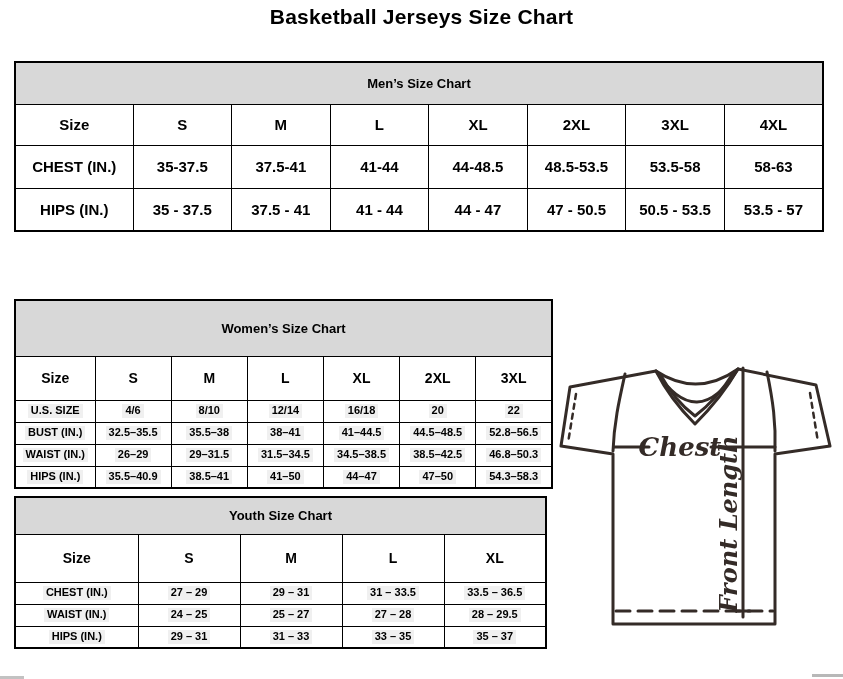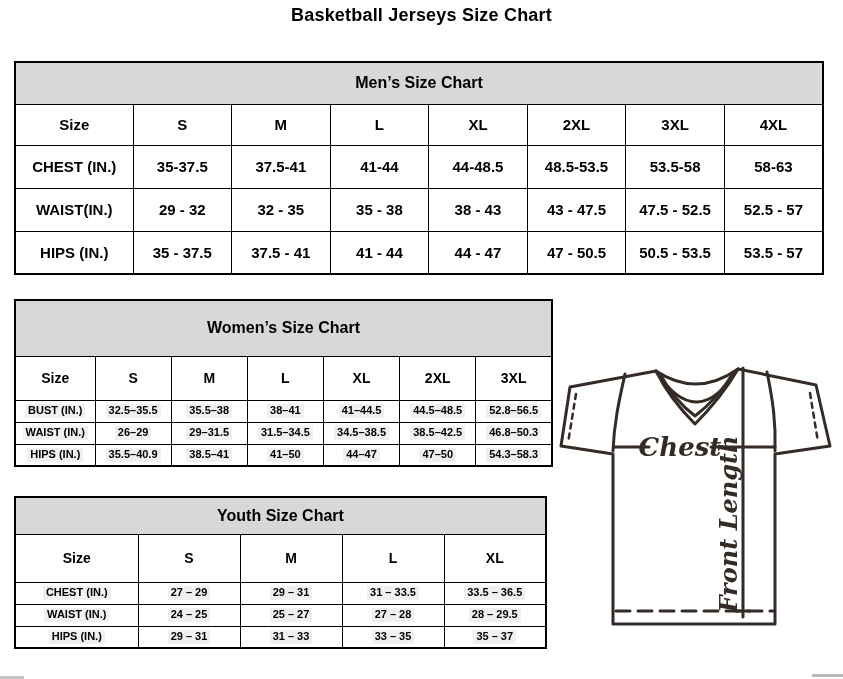--- a/index.html
+++ b/index.html
@@ -2,31 +2,31 @@
 <html><head>
 <meta charset="utf-8">
 <style>
   html,body{margin:0;padding:0;background:#ffffff;}
   .canvas{
     position:relative;width:843px;height:679px;background:#ffffff;
     font-family:"Liberation Sans",sans-serif;color:#000;overflow:hidden;
   }
   .page-title{
     position:absolute;top:5px;left:0;width:100%;margin:0;
-    text-align:center;font-size:18px;font-weight:bold;letter-spacing:0.2px;
+    text-align:center;font-size:21px;font-weight:bold;letter-spacing:0.2px;
   }
   table.size-table{
     position:absolute;border-collapse:collapse;table-layout:fixed;
     border:2px solid #000;background:#fff;
   }
   .size-table th,.size-table td{
     border:1px solid #000;text-align:center;vertical-align:middle;
     font-weight:bold;padding:0;overflow:hidden;white-space:nowrap;
   }
-  .band-cell{background:#d8d8d8;font-size:16px;}
+  .band-cell{background:#d8d8d8;font-size:13px;}
   
   .men{left:14px;top:61px;width:810px;}
   .men tr.band-row{height:42px;}
   .men tr.cols-row{height:41px;}
   .men tr.cols-row th{font-size:15px;}
   .men tbody tr{height:43px;}
   .men tbody th,.men tbody td{font-size:15px;}
   
   .women{left:14px;top:299px;width:539px;}
   .women tr.band-row{height:56px;}
@@ -86,30 +86,20 @@
         <th>CHEST (IN.)</th>
         <td>35-37.5</td>
         <td>37.5-41</td>
         <td>41-44</td>
         <td>44-48.5</td>
         <td>48.5-53.5</td>
         <td>53.5-58</td>
         <td>58-63</td>
       </tr>
       <tr>
-        <th>WAIST(IN.)</th>
-        <td>29 - 32</td>
-        <td>32 - 35</td>
-        <td>35 - 38</td>
-        <td>38 - 43</td>
-        <td>43 - 47.5</td>
-        <td>47.5 - 52.5</td>
-        <td>52.5 - 57</td>
-      </tr>
-      <tr>
         <th>HIPS (IN.)</th>
         <td>35 - 37.5</td>
         <td>37.5 - 41</td>
         <td>41 - 44</td>
         <td>44 - 47</td>
         <td>47 - 50.5</td>
         <td>50.5 - 53.5</td>
         <td>53.5 - 57</td>
       </tr>
     </tbody>
@@ -133,20 +123,29 @@
         <th>Size</th>
         <th>S</th>
         <th>M</th>
         <th>L</th>
         <th>XL</th>
         <th>2XL</th>
         <th>3XL</th>
       </tr>
     </thead>
     <tbody>
+      <tr>
+        <th><span class="hl">U.S. SIZE</span></th>
+        <td><span class="hl">4/6</span></td>
+        <td><span class="hl">8/10</span></td>
+        <td><span class="hl">12/14</span></td>
+        <td><span class="hl">16/18</span></td>
+        <td><span class="hl">20</span></td>
+        <td><span class="hl">22</span></td>
+      </tr>
       <tr>
         <th><span class="hl">BUST (IN.)</span></th>
         <td><span class="hl">32.5–35.5</span></td>
         <td><span class="hl">35.5–38</span></td>
         <td><span class="hl">38–41</span></td>
         <td><span class="hl">41–44.5</span></td>
         <td><span class="hl">44.5–48.5</span></td>
         <td><span class="hl">52.8–56.5</span></td>
       </tr>
       <tr>

